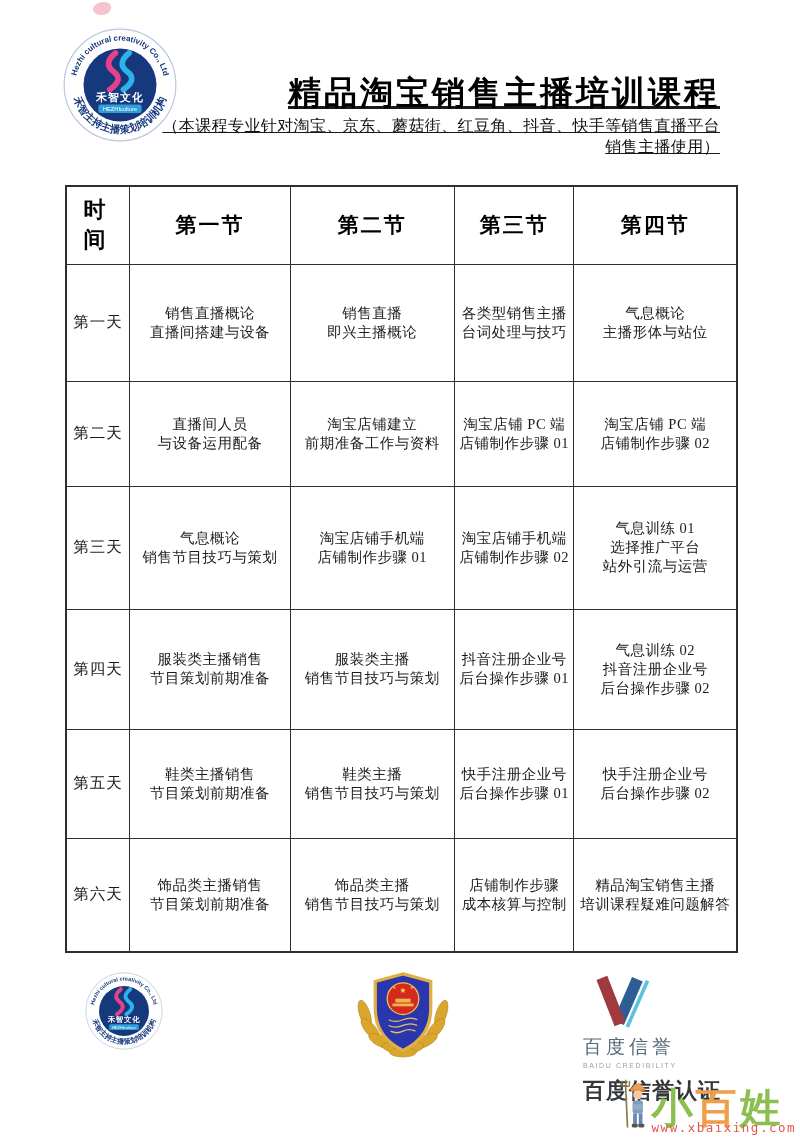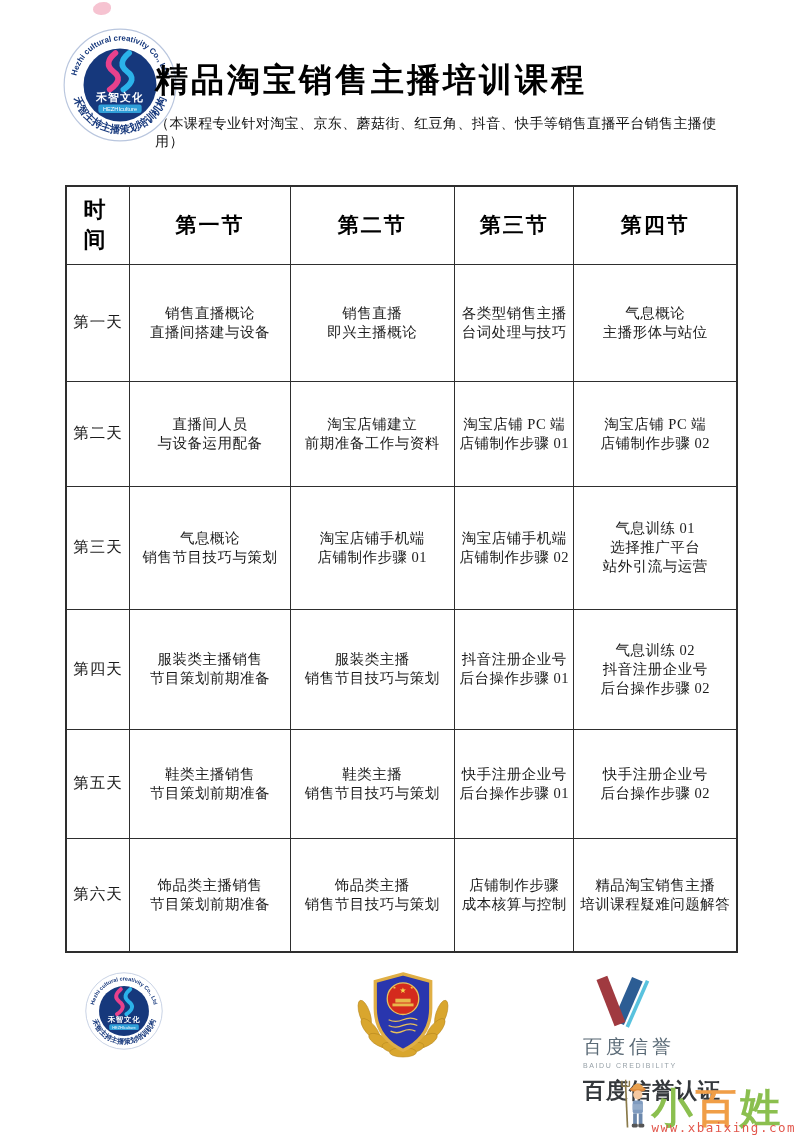--- a/index.html
+++ b/index.html
@@ -9,23 +9,23 @@
   }
   *{margin:0;padding:0;box-sizing:border-box;}
   html,body{width:800px;height:1142px;background:#fff;overflow:hidden;}
   body{position:relative;font-family:"Liberation Serif","DejaVu Serif",serif;color:#1a1a1a;}
 
   .smudge{position:absolute;left:93px;top:2px;width:18px;height:13px;border-radius:60% 40% 55% 45%;
     background:#f5b9c9;opacity:.85;}
 
   
   .logo-big{position:absolute;left:63px;top:28px;width:114px;height:114px;}
-  .title-wrap{position:absolute;left:155px;top:58px;width:565px;text-align:left;}
+  .title-wrap{position:absolute;left:155px;top:71px;width:565px;text-align:right;text-decoration:underline;}
   .doc-title{font-size:33px;font-weight:bold;letter-spacing:3px;color:#000;}
-  .doc-subtitle{margin-top:12px;font-size:14px;color:#111;letter-spacing:.4px;}
+  .doc-subtitle{font-size:16px;color:#111;letter-spacing:.4px;}
 
   
   table.course{position:absolute;left:65px;top:185px;width:673px;border-collapse:collapse;
     border:2.2px solid var(--border);table-layout:fixed;}
   table.course th,table.course td{border:1.6px solid var(--border);text-align:center;vertical-align:middle;padding:0;}
   table.course th{font-size:21px;font-weight:bold;letter-spacing:2px;color:#000;}
   table.course th.time-h{font-size:22px;letter-spacing:7px;}
   td.day{font-size:15.5px;letter-spacing:1px;}
   .cellwrap{height:100%;display:flex;flex-direction:column;justify-content:space-evenly;align-items:center;}
   .line{font-size:14.5px;letter-spacing:.5px;white-space:nowrap;}

